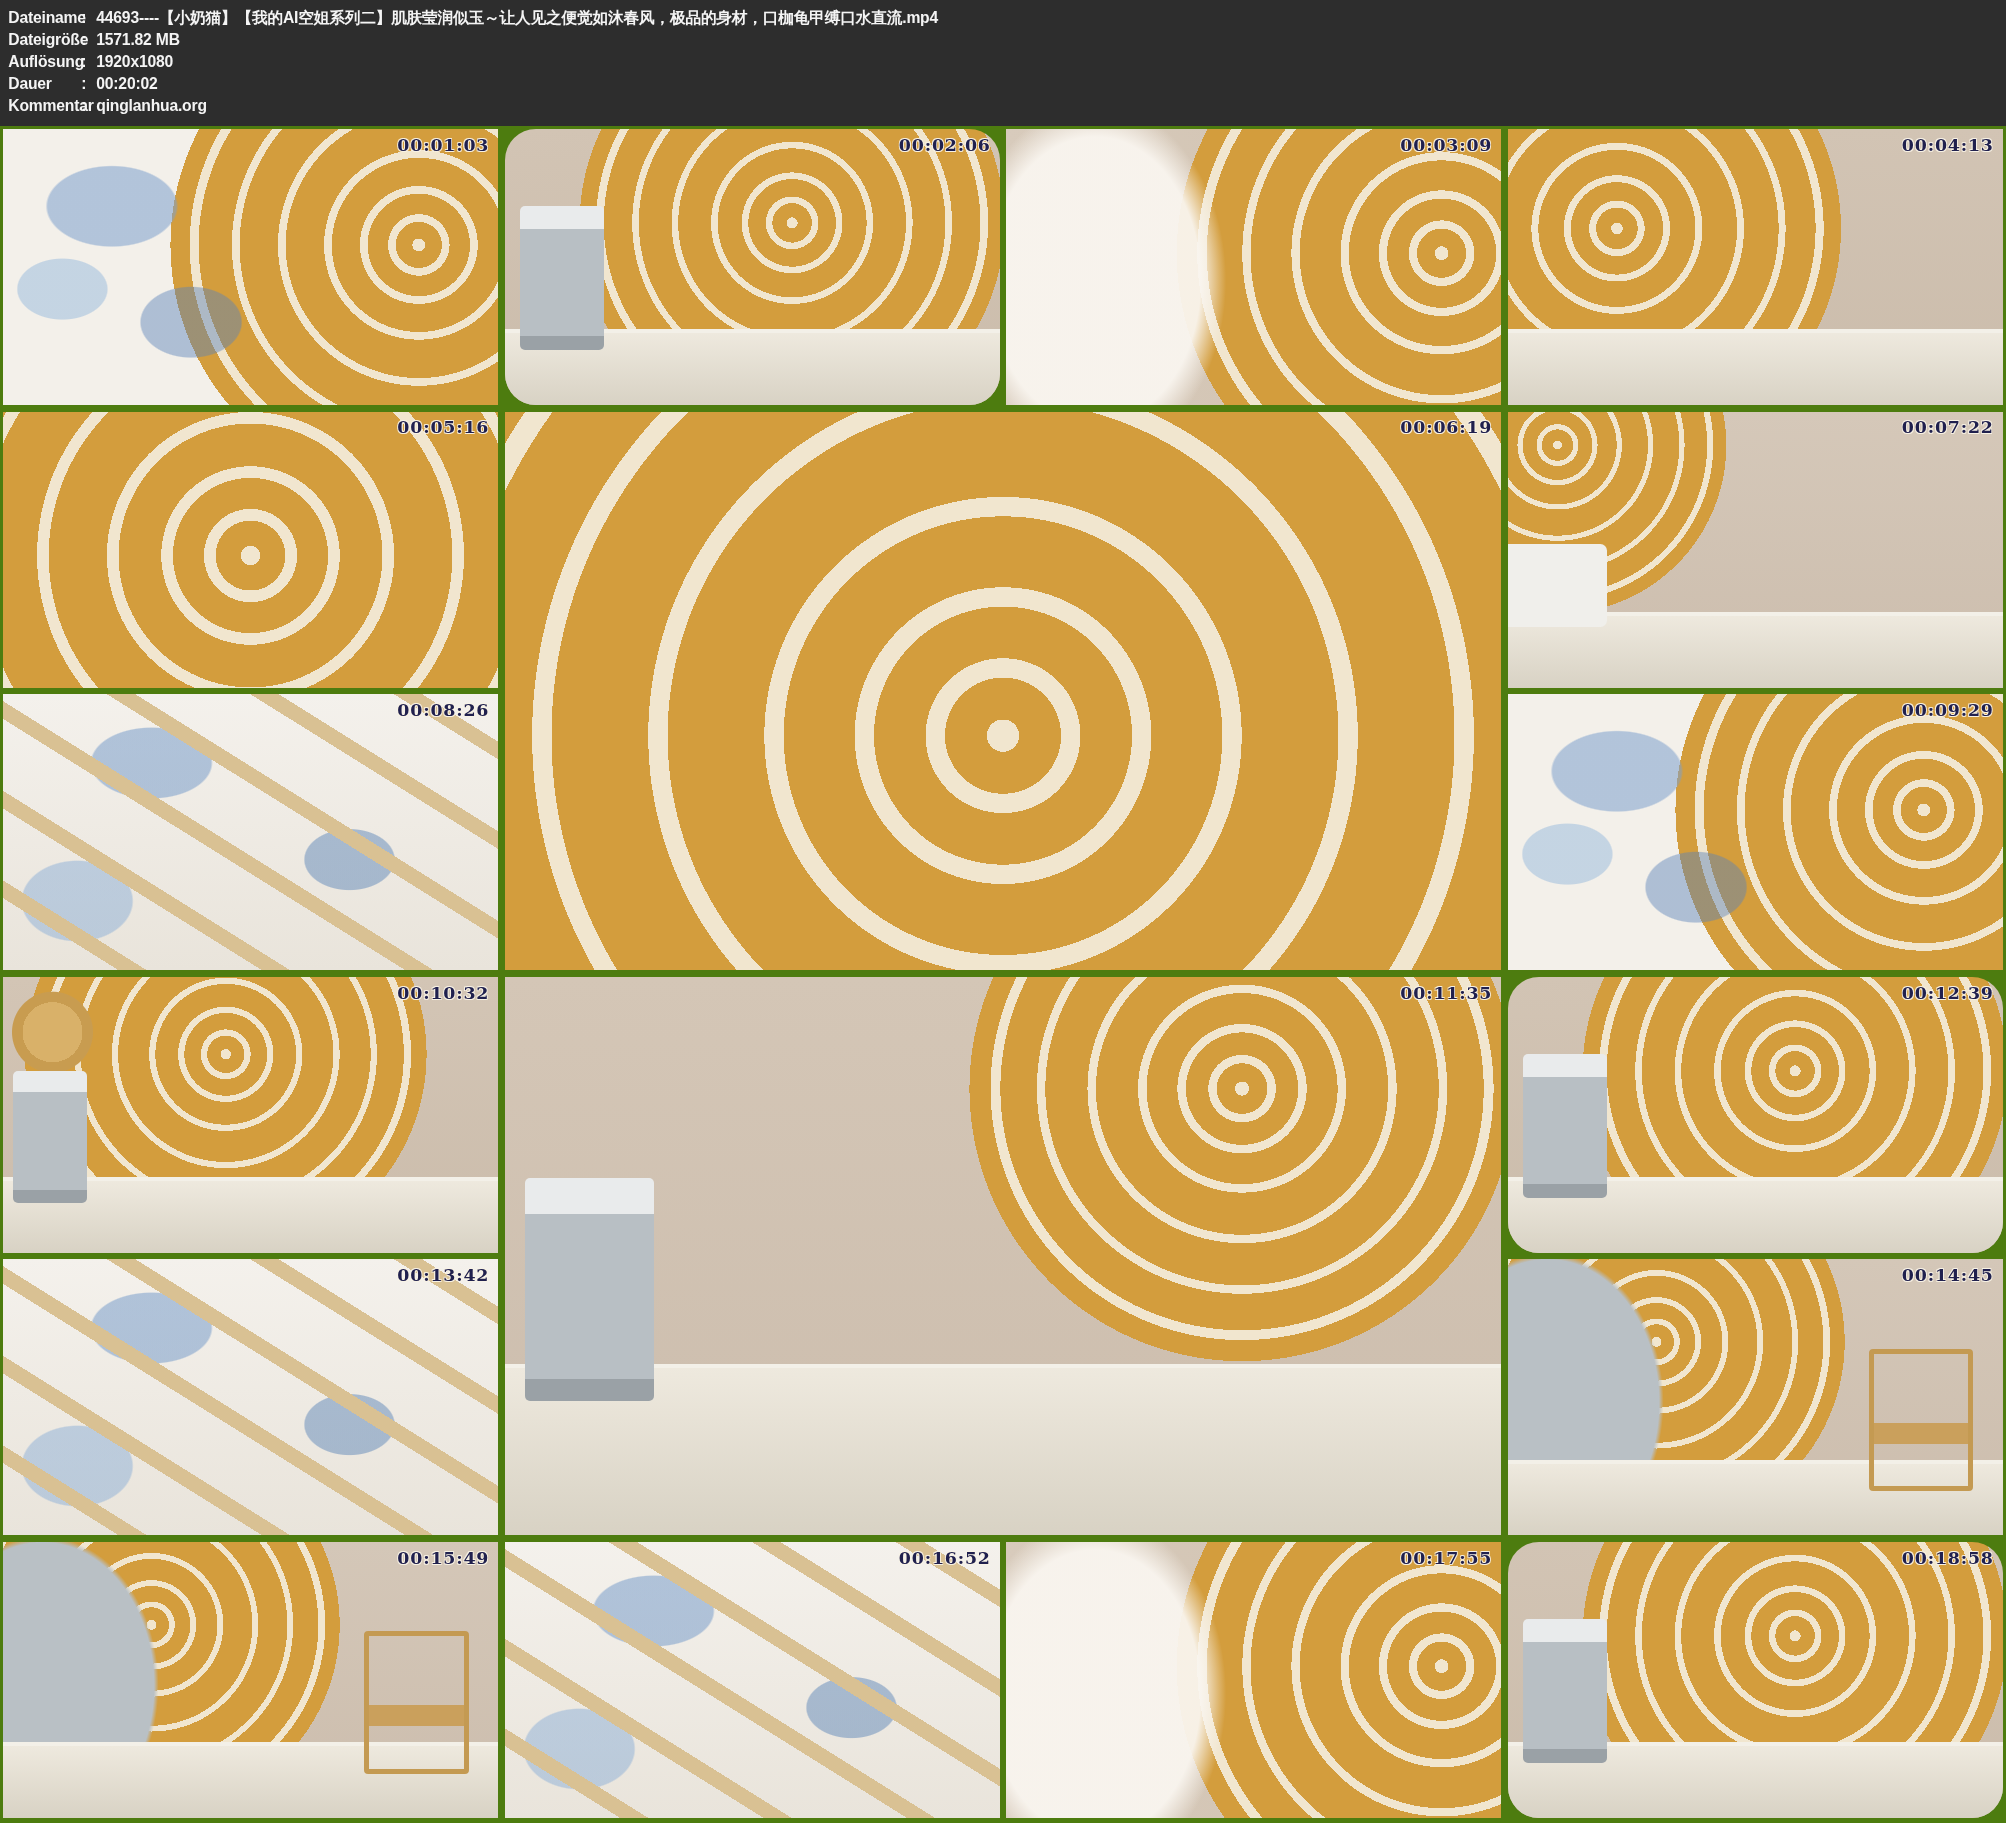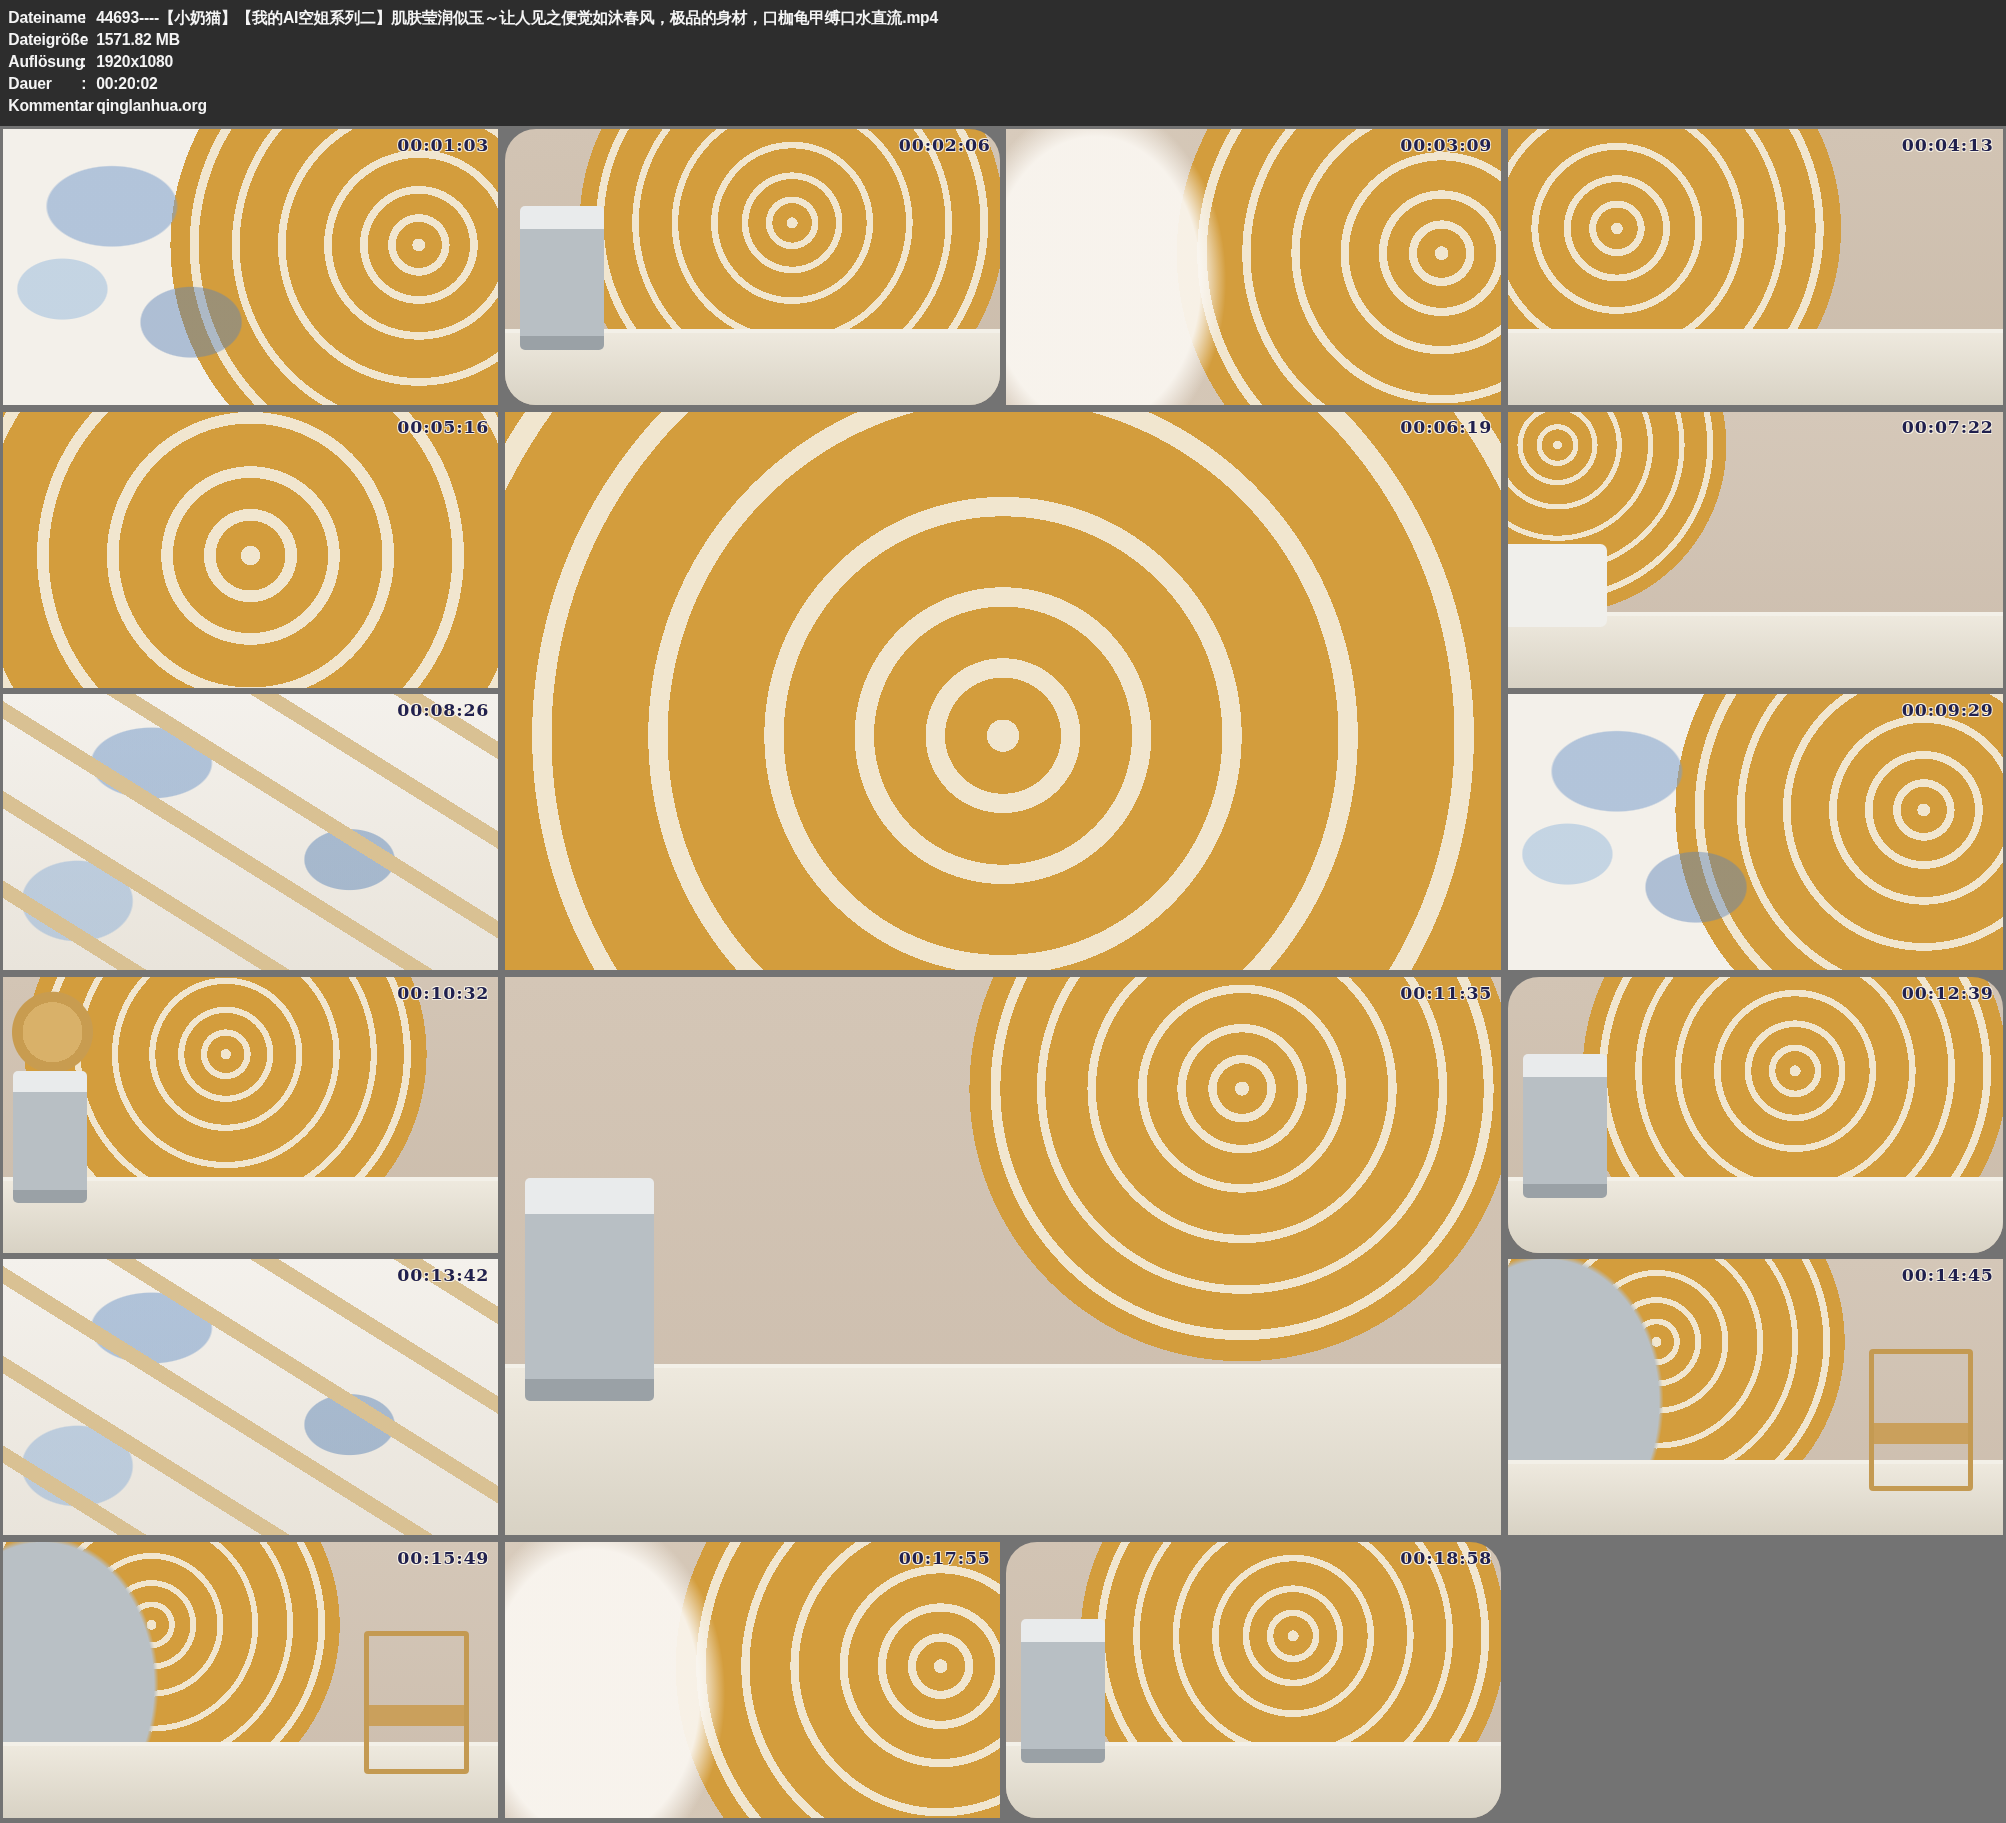--- a/index.html
+++ b/index.html
@@ -7,21 +7,21 @@
 
   
   .header{background:#2d2d2d;padding:7.4px 8.3px 8.3px 8.3px;}
   .hrow{display:flex;line-height:22px;font-size:15.7px;font-weight:bold;color:#f4f4f4;letter-spacing:-0.2px;}
   .hl{width:73px;flex:0 0 auto;}
   .hc{width:15px;flex:0 0 auto;text-align:left;}
   .hv{flex:1;white-space:nowrap;overflow:hidden;}
 
   
   .grid{display:grid;grid-template-columns:repeat(4,1fr);grid-template-rows:repeat(6,276px);
-        gap:6.6px;padding:3.3px 3.3px 6.6px 3.3px;background:#737373;}
+        gap:6.6px;padding:3.3px 3.3px 6.6px 3.3px;background:#4d7c0f;}
   .cell{position:relative;overflow:hidden;background:#cbbcac;
         --mr:248px;--mx:80%;--my:45%;--gold:#d39d3d;--lace:#f1e6cf;
         --mandala:radial-gradient(circle var(--mr) at var(--mx) var(--my),
           var(--lace) 0 2.5%, var(--gold) 2.5% 9%, var(--lace) 9% 12%, var(--gold) 12% 20%,
           var(--lace) 20% 23%, var(--gold) 23% 34%, var(--lace) 34% 37%, var(--gold) 37% 52%,
           var(--lace) 52% 55%, var(--gold) 55% 70%, var(--lace) 70% 73%, var(--gold) 73% 86%,
           var(--lace) 86% 89.5%, var(--gold) 89.5% 97%, rgba(211,157,61,0) 97%);}
   .big-top{grid-column:2/4;grid-row:2/4;}
   .big-bottom{grid-column:2/4;grid-row:4/6;}
 
@@ -164,20 +164,23 @@
   </div>
   <div class="cell" data-scene="fabric-rope">
     <span class="ts">00:13:42</span>
   </div>
   <div class="cell" data-scene="room-chair">
     <span class="ts">00:14:45</span>
   </div>
   <div class="cell" data-scene="room-chair">
     <span class="ts">00:15:49</span>
   </div>
+  <div class="cell" data-scene="fabric-rope">
+    <span class="ts">00:16:52</span>
+  </div>
   <div class="cell" data-scene="portrait-mandala">
     <span class="ts">00:17:55</span>
   </div>
   <div class="cell" data-scene="room-mandala">
     <span class="ts">00:18:58</span>
   </div>
 </div>
 
 
 </body></html>

